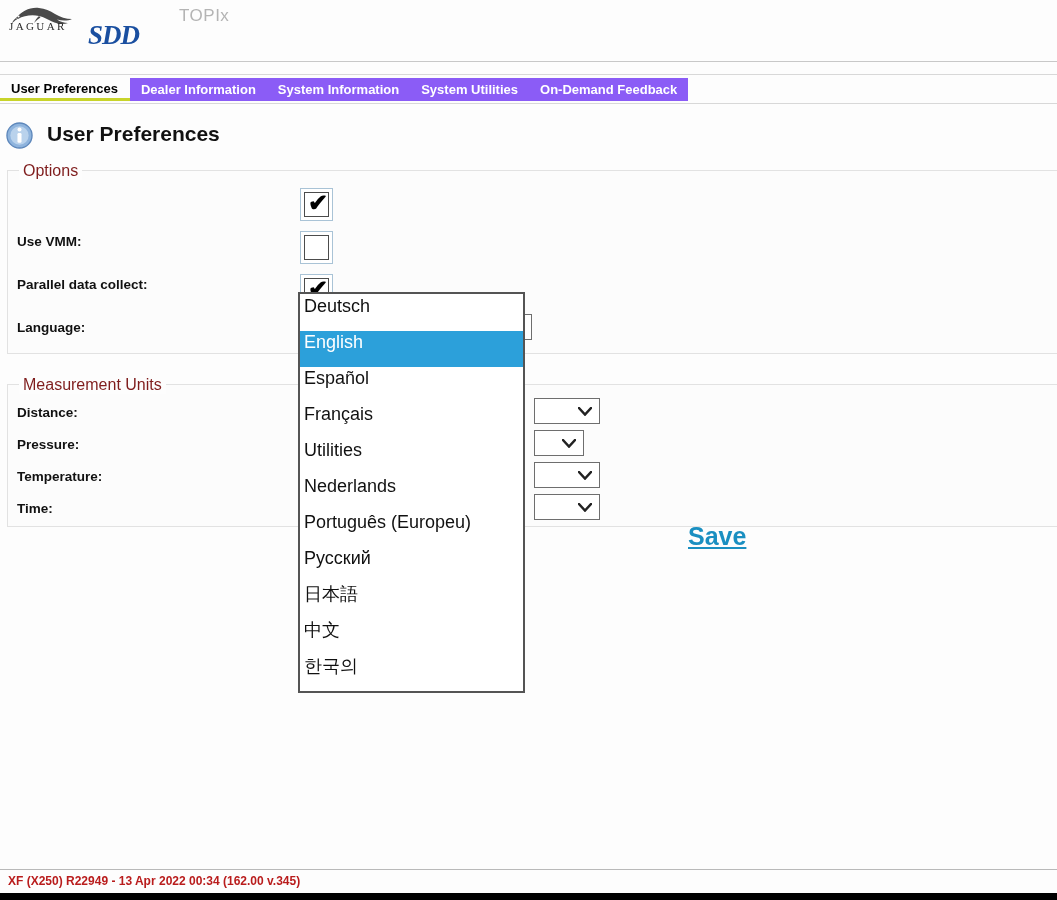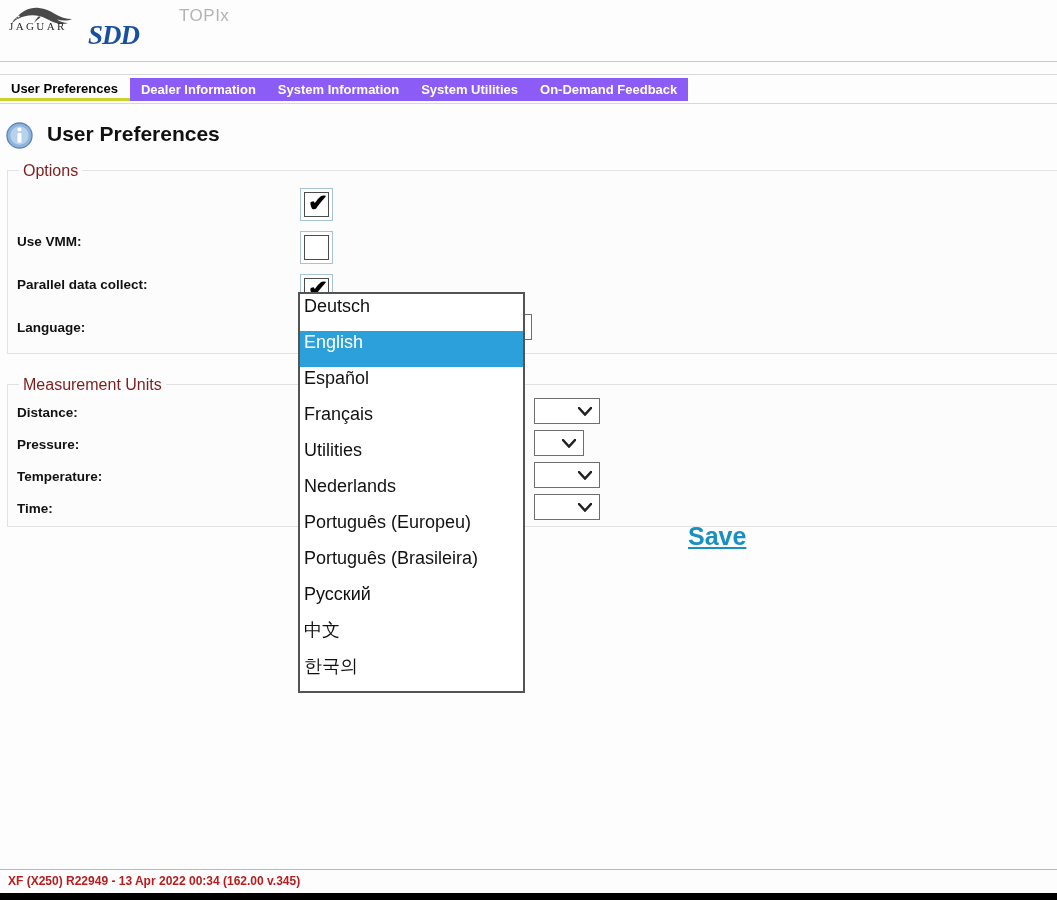--- a/index.html
+++ b/index.html
@@ -331,22 +331,22 @@
   </div>
 
   <div class="dropdown-popup" id="language-popup">
       <div class="dd-option">Deutsch</div>
       <div class="dd-option selected">English</div>
       <div class="dd-option">Español</div>
       <div class="dd-option">Français</div>
       <div class="dd-option">Utilities</div>
       <div class="dd-option">Nederlands</div>
       <div class="dd-option">Português (Europeu)</div>
-      <div class="dd-option">Português (Brasileira)</div>
       <div class="dd-option">Русский</div>
+      <div class="dd-option">日本語</div>
       <div class="dd-option">中文</div>
       <div class="dd-option">한국의</div>
     </div>
 
   <a class="save-link" href="#">Save</a>
 
   <div class="footer-rule"></div>
   <div class="footer-text">XF (X250) R22949 - 13 Apr 2022 00:34 (162.00 v.345)</div>
   <div class="footer-bar"></div>
 

